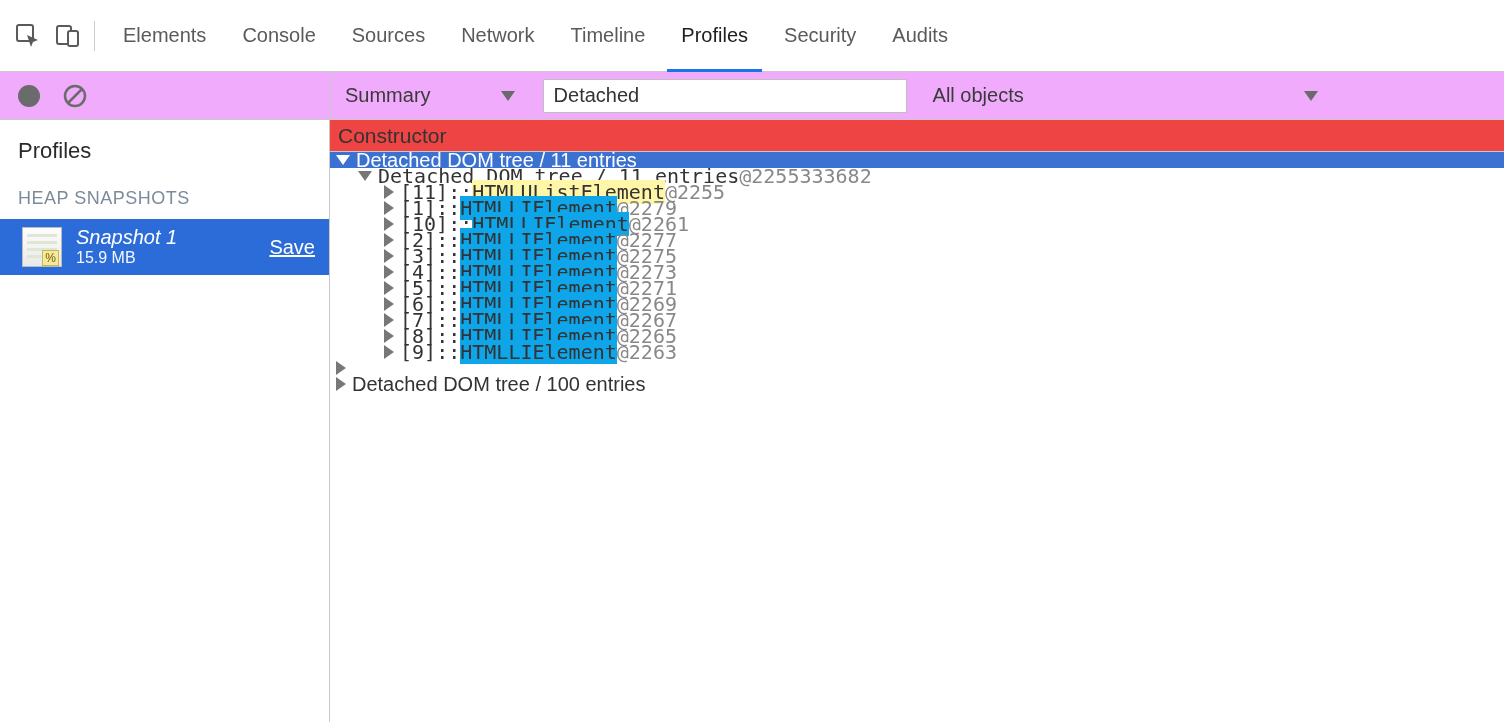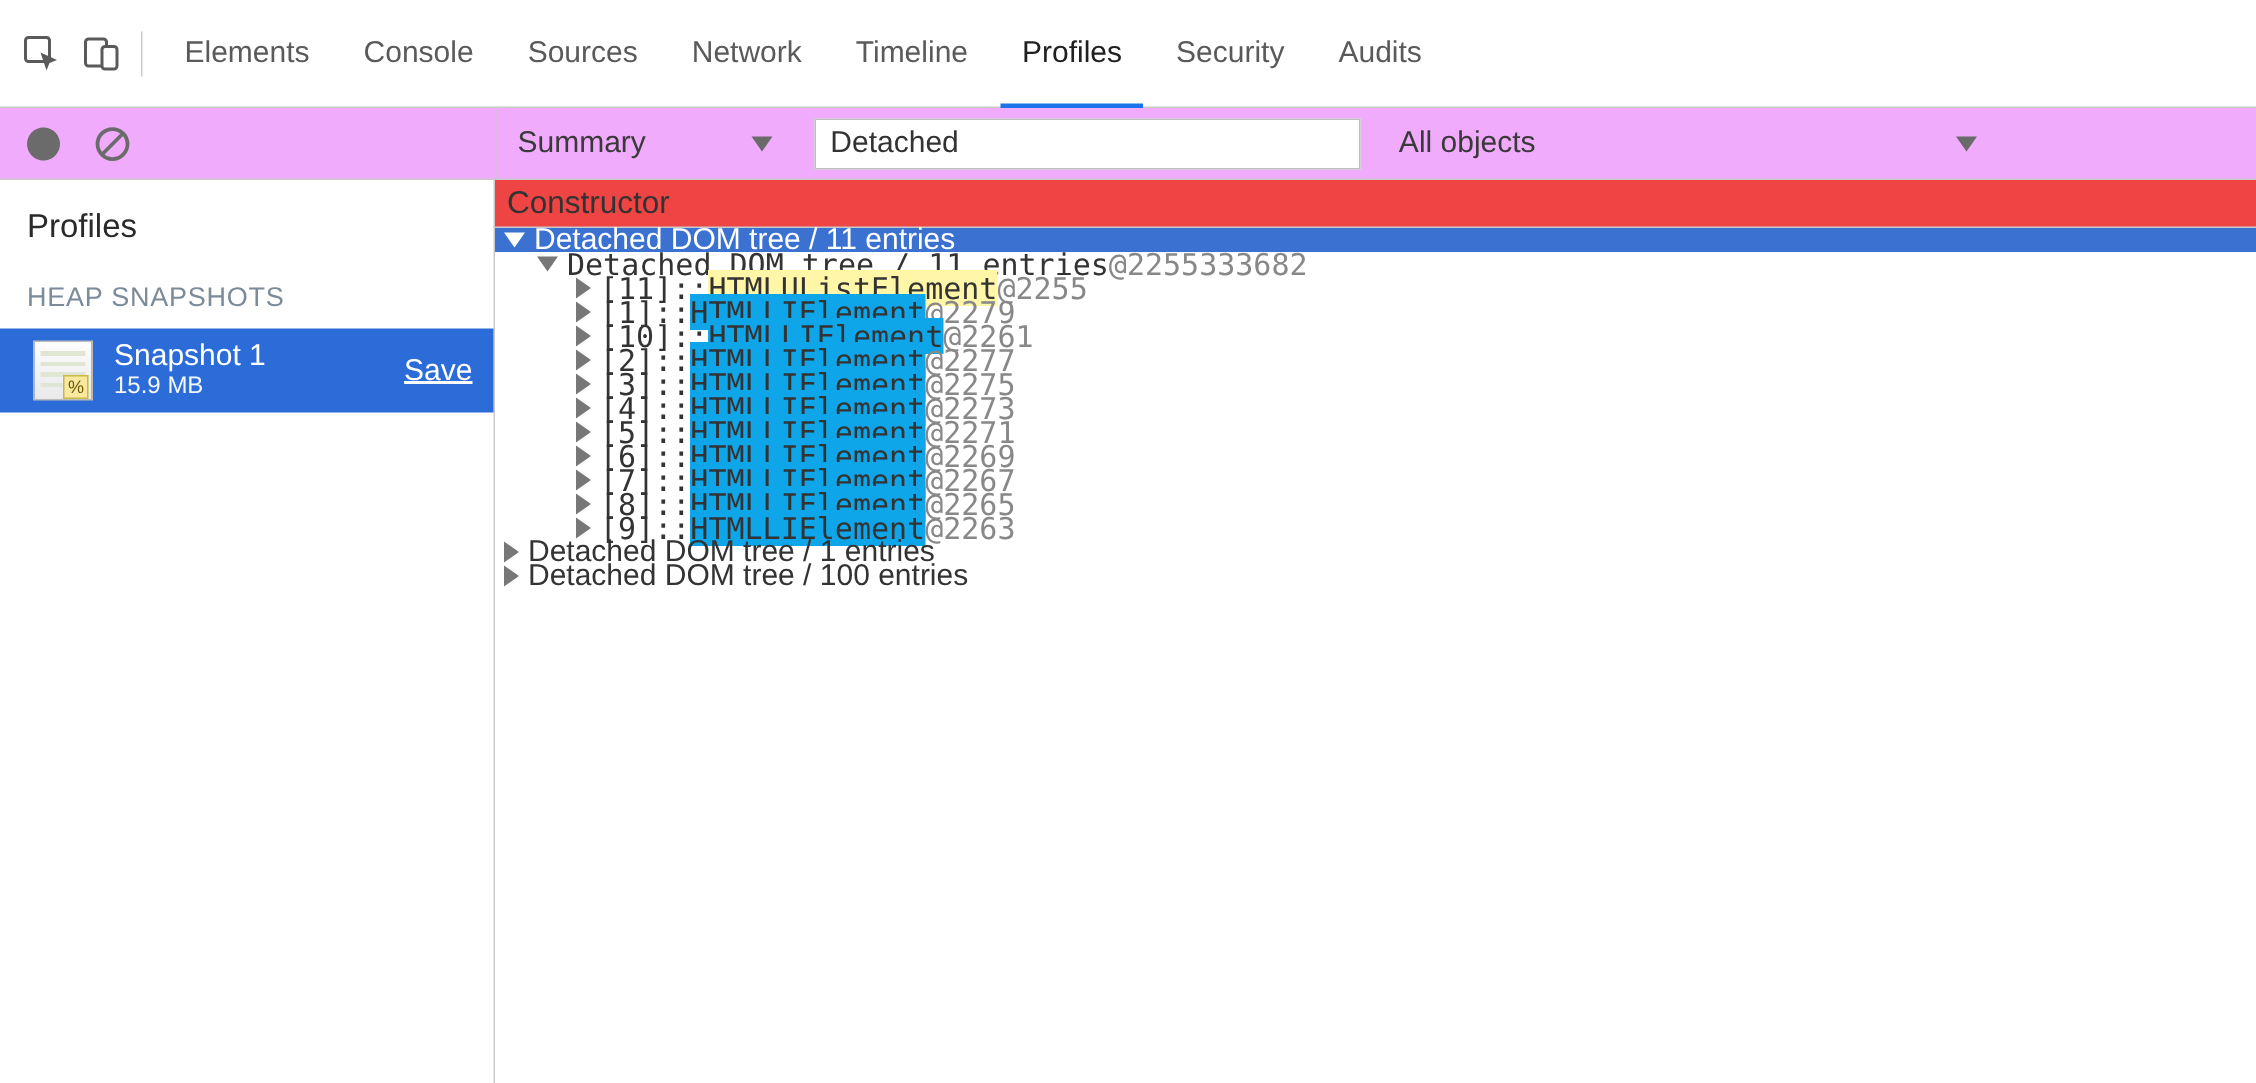--- a/index.html
+++ b/index.html
@@ -27,21 +27,21 @@
 
 .body { display: flex; height: calc(722px - 56px - 48px); }
 .sidebar { width: 330px; border-right: 1px solid #c9c9c9; background: #fff; }
 .sidebar .title { font-size: 22px; color: #2a2a2a; padding: 18px 18px 16px; }
 .sidebar .group-label { font-size: 18px; color: #7b8b9a; padding: 8px 18px 10px; letter-spacing: 0.5px; }
 .snapshot-item { display: flex; align-items: center; background: #2b6cd8; color: #fff; height: 56px; padding: 0 14px 0 22px; }
 .snap-icon { width: 40px; height: 40px; background: linear-gradient(#fdfdfd,#e9e9e9); border: 1px solid #bbb; position: relative; margin-right: 14px; }
 .snap-icon::before { content: ""; position: absolute; left: 4px; right: 4px; top: 6px; bottom: 6px; background: repeating-linear-gradient(#dfe7d4 0, #dfe7d4 3px, transparent 3px, transparent 7px); }
 .snap-icon::after { content: "%"; position: absolute; right: 2px; bottom: 0; font-size: 12px; background: #f7e9a0; color: #6b5c00; padding: 0 2px; border: 1px solid #c9b84a; }
 .snap-texts { display: flex; flex-direction: column; line-height: 1.15; }
-.snap-name { font-size: 20px; }
+.snap-name { font-size: 20px; font-style: italic; }
 .snap-size { font-size: 16px; opacity: 0.95; }
 .snap-save { margin-left: auto; font-size: 20px; text-decoration: underline; cursor: pointer; }
 
 
 .main { flex: 1; display: flex; flex-direction: column; min-width: 0; }
 .col-header { height: 32px; background: #ef4444; border-bottom: 1px solid #c9c9c9; display: flex; align-items: center; padding-left: 8px; font-size: 21px; color: #333; }
 .row { display: flex; align-items: center; height: 16px; font-size: 20px; padding-left: 6px; white-space: nowrap; }
 .row.selected { background: #3b71d1; color: #fff; }
 .row.selected .disclosure { border-color: #fff transparent transparent transparent; }
 .disclosure { width: 0; height: 0; border-style: solid; cursor: pointer; margin-right: 6px; flex-shrink: 0; }
@@ -223,21 +223,20 @@
           <span>:: </span>
           <span class="hl-red">HTMLLIElement</span>
           <span>  </span>
           <span class="objid">@2263</span>
         </div>
       </div>
 
     <div id="collapsed-rows">
         <div class="row">
           <span class="disclosure right"></span>
-          <span>Detached DOM tree / 1 entries</span>
         </div>
         <div class="row">
           <span class="disclosure right"></span>
           <span>Detached DOM tree / 100 entries</span>
         </div>
       </div>
   </div>
 </div>
 
 </body></html>

